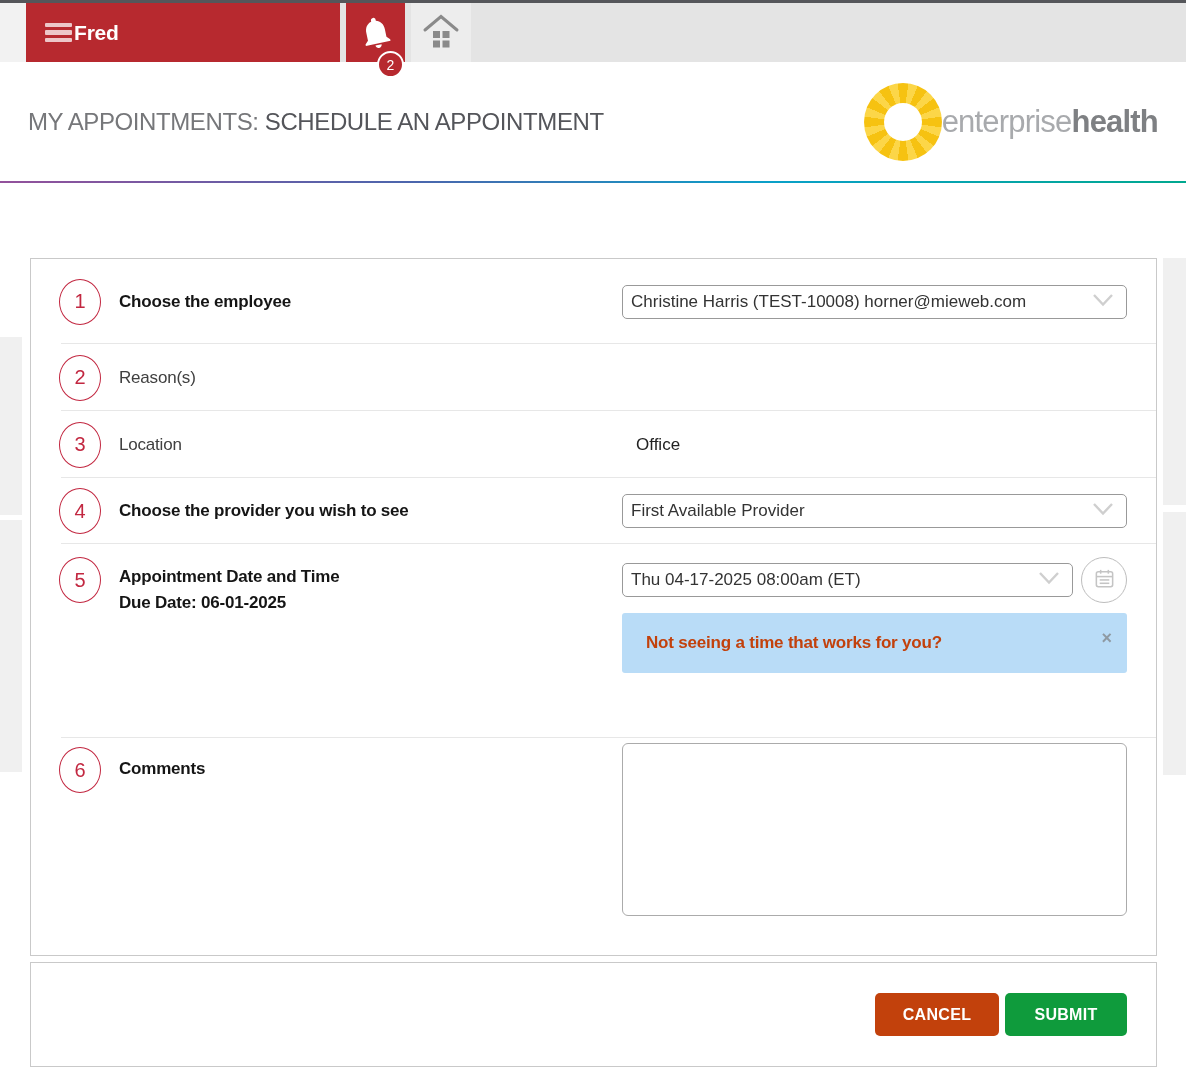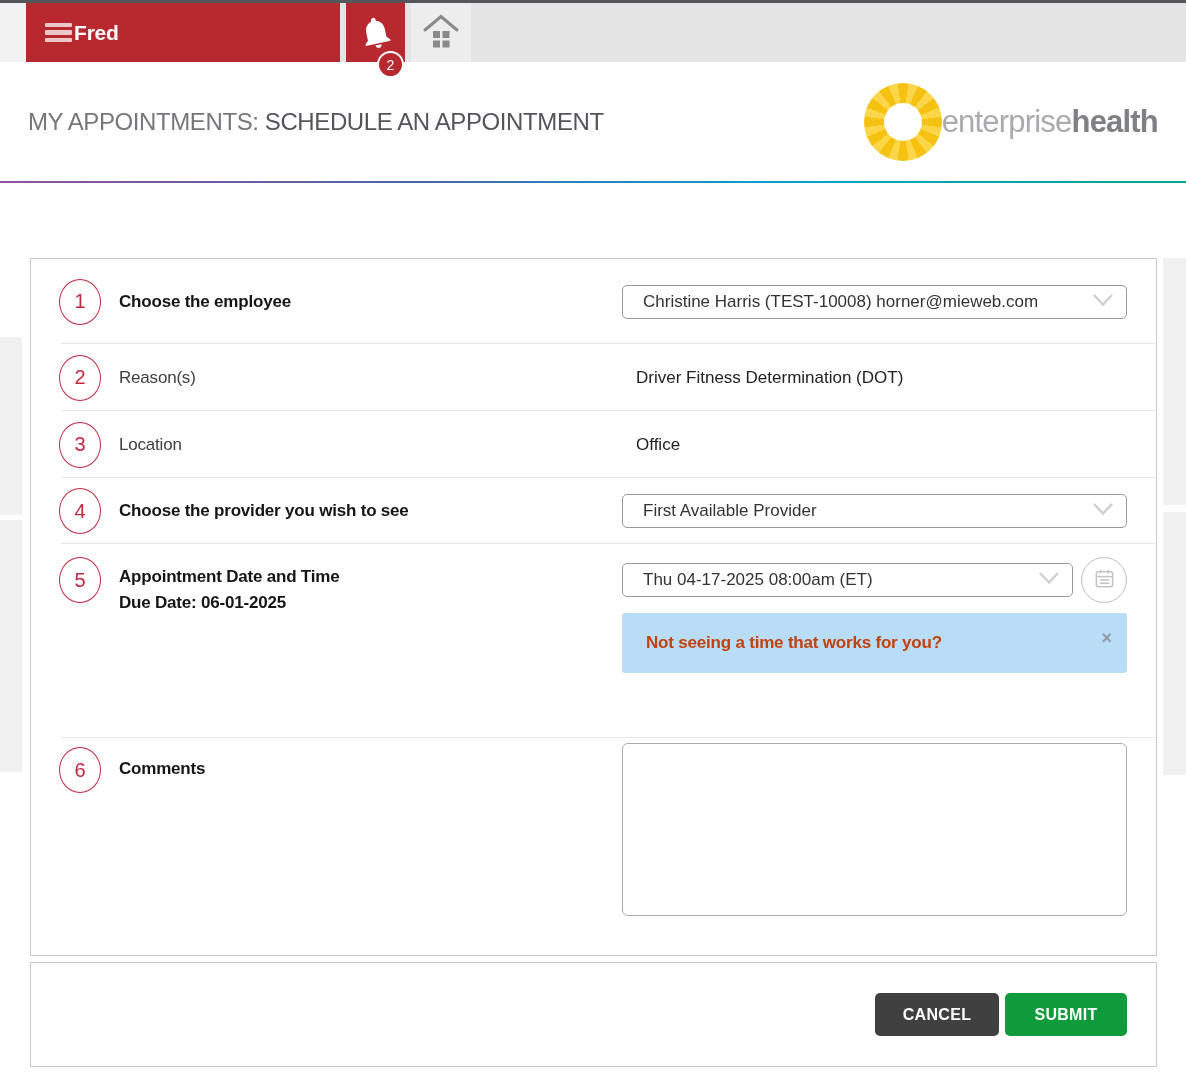--- a/index.html
+++ b/index.html
@@ -65,21 +65,21 @@
   .r5 .row-right { flex-direction:column; }
   .r6 .row-left { align-items:flex-start; padding-top:9px; }
   .r6 .row-right { align-items:flex-start; padding-top:5px; }
   .r6 .row-label { margin-top:12px; }
   .label-stack { display:flex; flex-direction:column; line-height:26px; margin-top:7px; }
 
   .value-text { font-size:17px; color:#222; padding-left:14px; }
 
   .select-box { height:34px; border:1px solid #999; border-radius:5px; background:#fff; flex:1;
                 display:flex; align-items:center; justify-content:space-between;
-                padding:0 12px 0 20px; font-size:17px; color:#333; cursor:pointer; width:100%; }
+                padding:0 12px 0 8px; font-size:17px; color:#333; cursor:pointer; width:100%; }
   .select-box .sel-text { white-space:nowrap; overflow:hidden; }
   .date-line { display:flex; align-items:center; gap:8px; width:100%; }
   .cal-btn { flex:0 0 46px; width:46px; height:46px; border-radius:50%; border:1px solid #bdbdbd;
              background:#fff; display:flex; align-items:center; justify-content:center; cursor:pointer; }
 
   .alert-box { position:relative; margin-top:10px; width:100%; background:#b9dcf7; border-radius:3px;
                padding:20px 40px 20px 24px; }
   .alert-title { font-size:17px; font-weight:700; color:#c2410c; letter-spacing:-0.2px; }
   .alert-body { font-size:17px; color:#45688a; margin-top:9px; line-height:26px; max-width:445px; letter-spacing:-0.2px; }
   .alert-close { position:absolute; top:16px; right:15px; color:#8f9aa3; font-size:18px; font-weight:700;
@@ -87,21 +87,21 @@
 
   .comments-area { width:100%; height:173px; border:1px solid #ababab; border-radius:6px; resize:none;
                    font-family:inherit; font-size:16px; padding:10px 12px; color:#333; }
 
   
   .footer-card { position:relative; z-index:2; margin:6px 29px 0 30px; height:105px; background:#fff;
                  border:1px solid #c9c9c9; display:flex; align-items:center; justify-content:flex-end;
                  gap:6px; padding-right:29px; }
   .btn { height:43px; border:none; border-radius:5px; color:#fff; font-weight:700; font-size:16px;
          font-family:inherit; letter-spacing:0.3px; cursor:pointer; }
-  .btn-cancel { background:#404040; width:124px; }
+  .btn-cancel { background:#c2410c; width:124px; }
   .btn-submit { background:#0f9b3c; width:122px; }
 </style>
 </head>
 <body>
 
 <div class="bg-stripe" id="stripe-l1"></div>
 <div class="bg-stripe" id="stripe-l2"></div>
 <div class="bg-stripe" id="stripe-r1"></div>
 <div class="bg-stripe" id="stripe-r2"></div>
 
@@ -167,23 +167,20 @@
             </svg>
         </span>
       </div>
     </div>
   </div>
 
   <div class="form-row r2">
     <div class="row-left">
       <div class="circle">2</div>
       <div class="row-label">Reason(s)</div>
-    </div>
-    <div class="row-right">
-      <div class="value-text">Driver Fitness Determination (DOT)</div>
     </div>
   </div>
 
   <div class="form-row r3">
     <div class="row-left">
       <div class="circle">3</div>
       <div class="row-label">Location</div>
     </div>
     <div class="row-right">
       <div class="value-text">Office</div>

